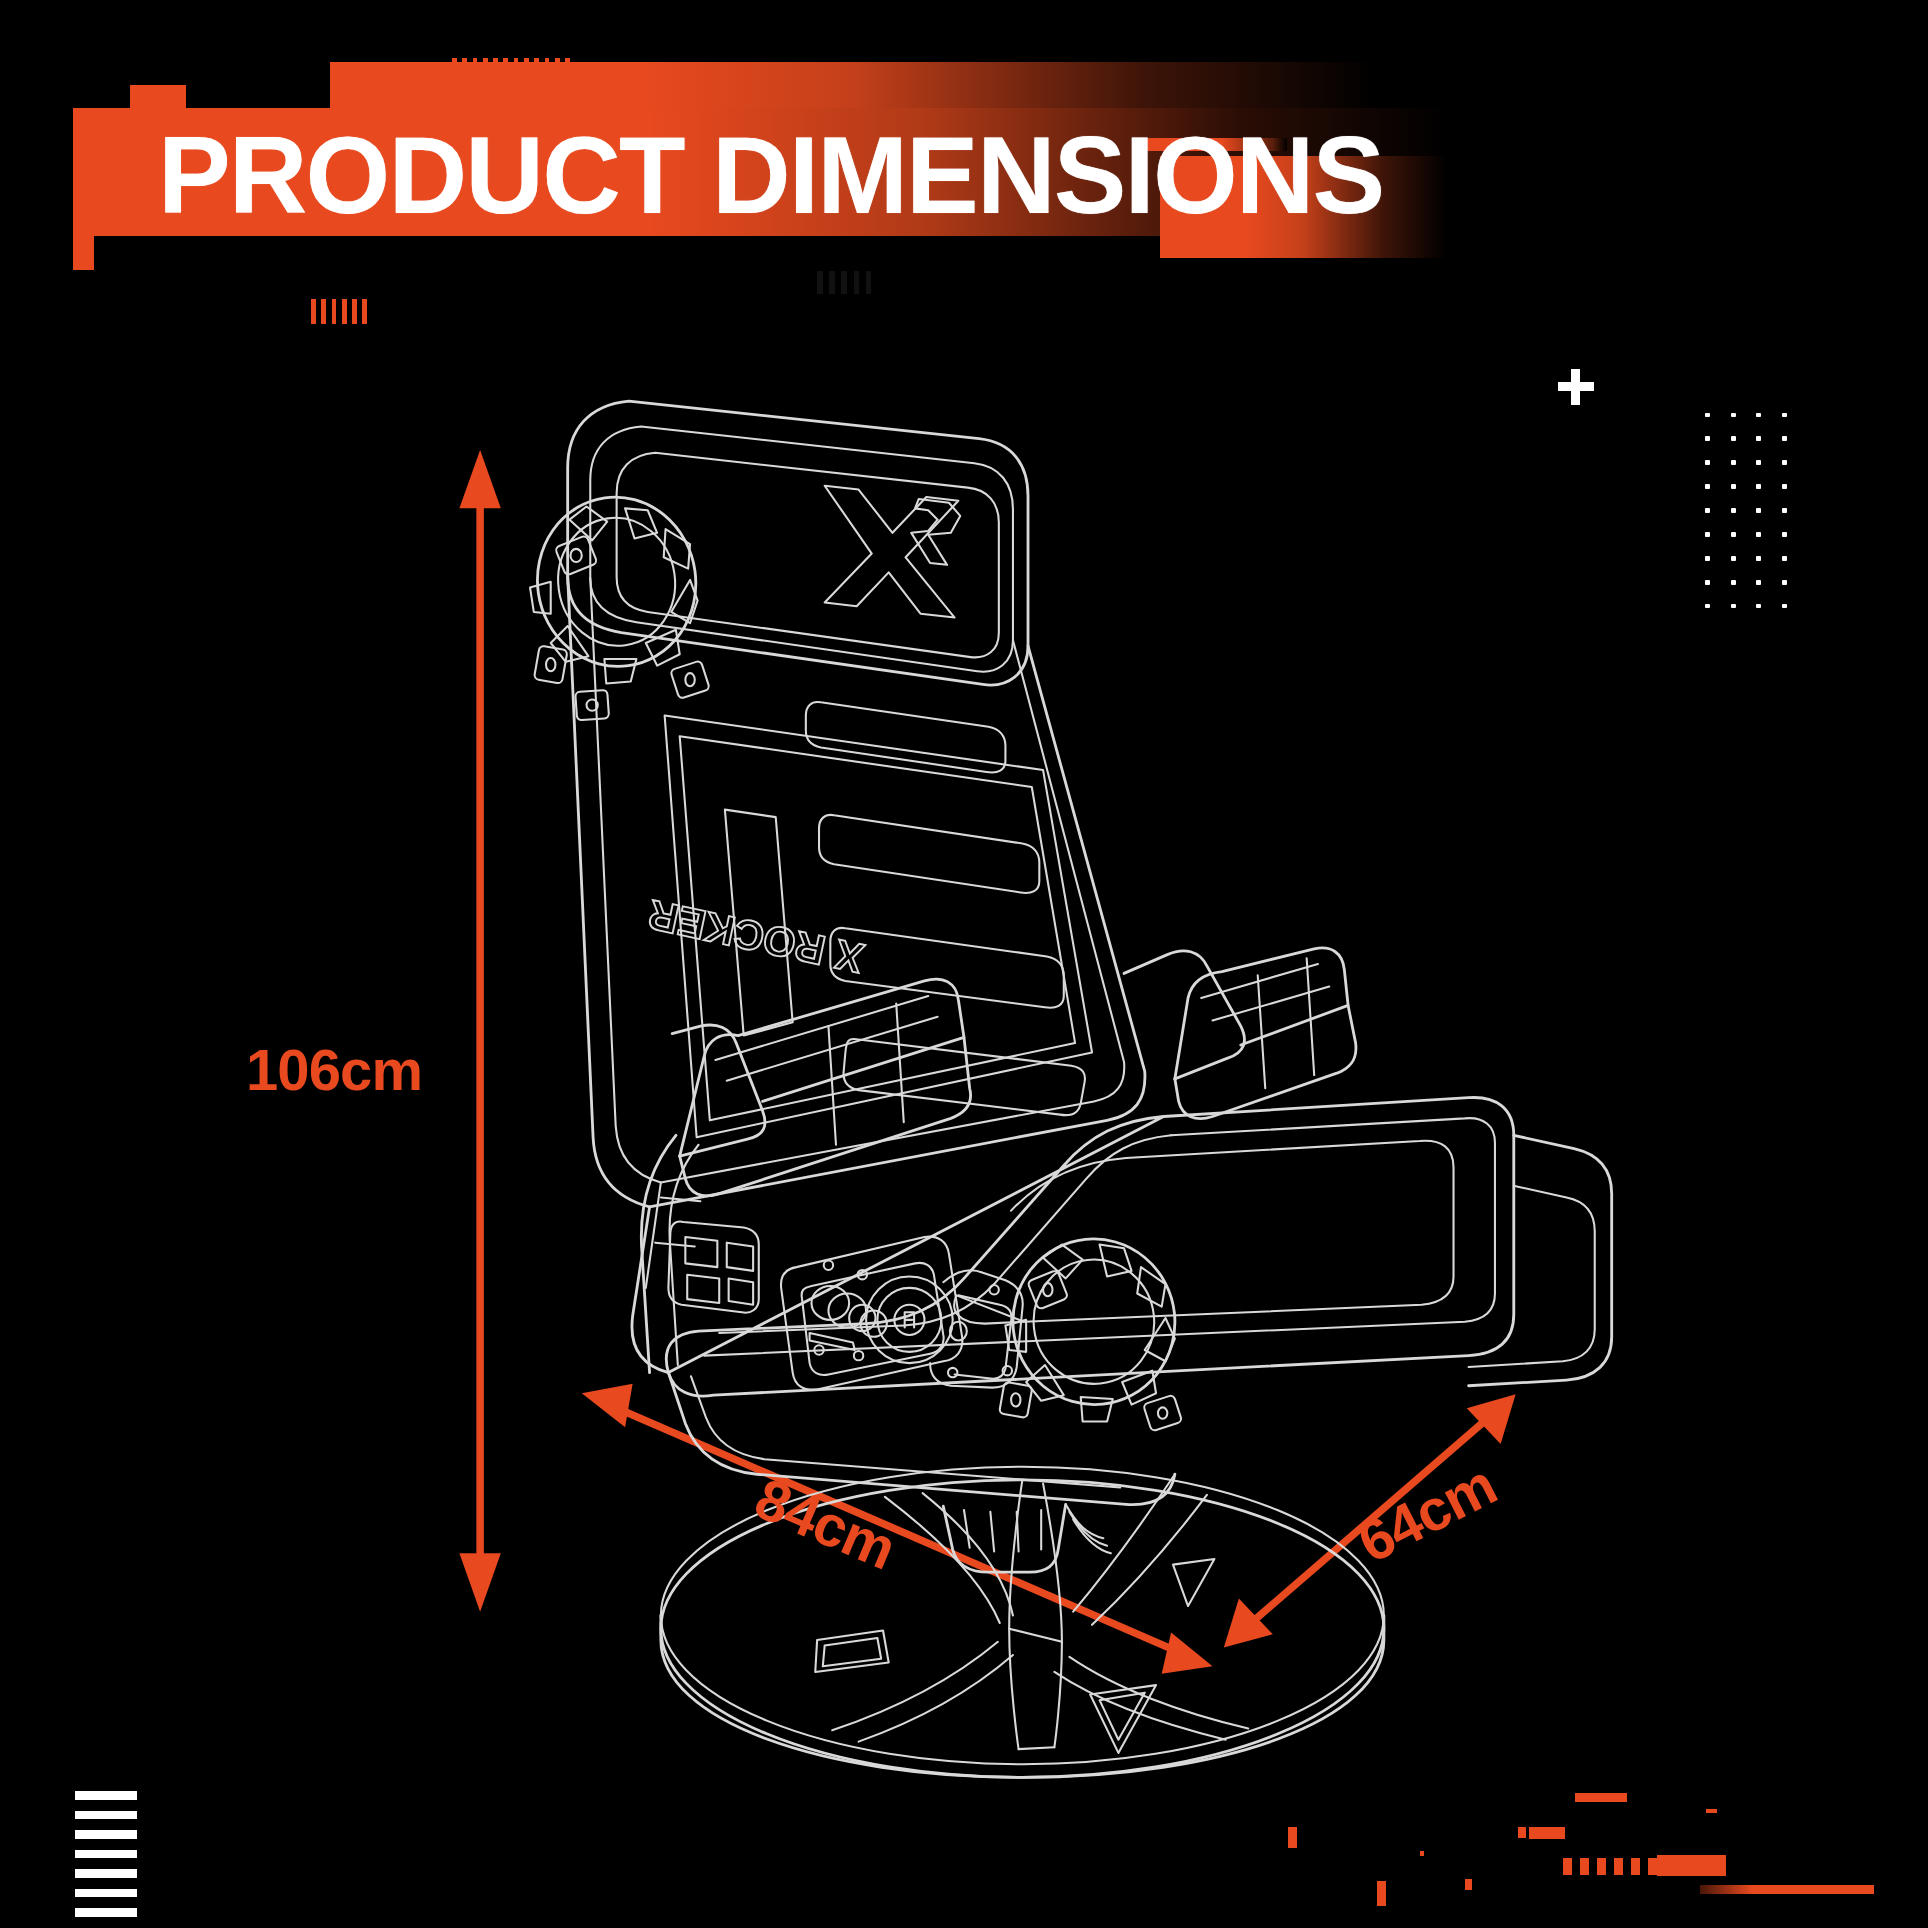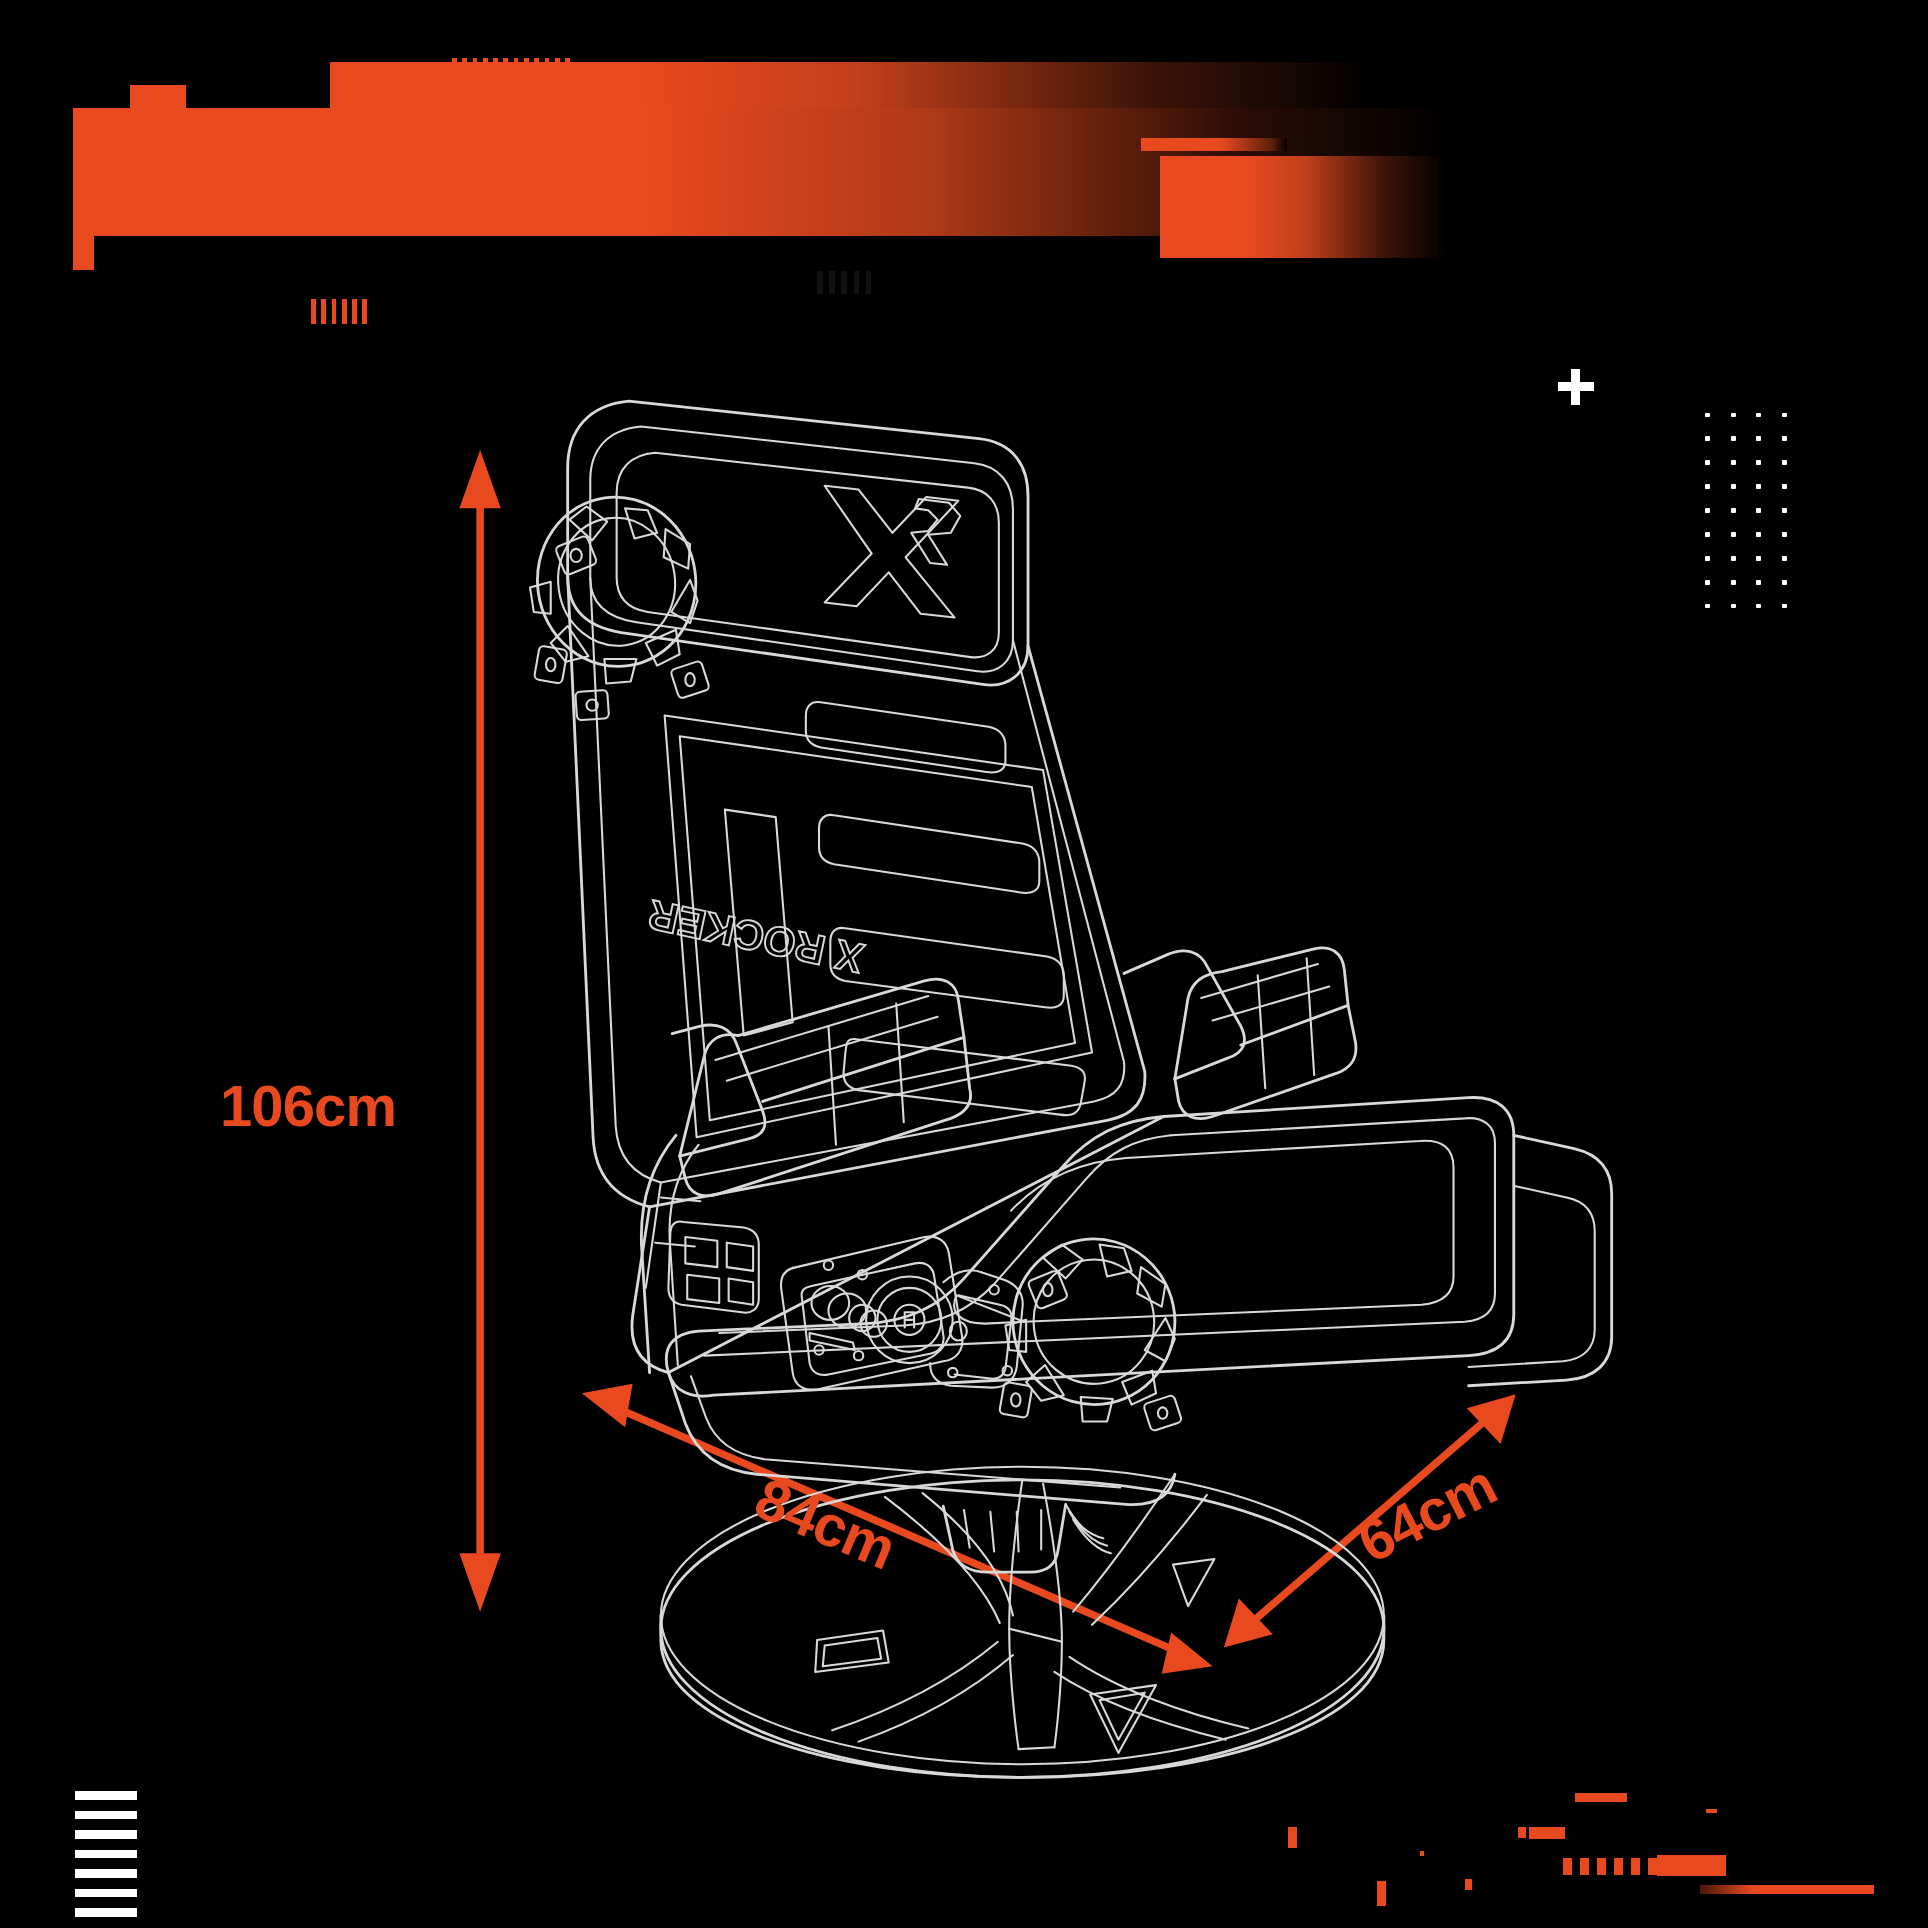--- a/index.html
+++ b/index.html
@@ -74,23 +74,22 @@
 
   
   .dim-label {
     position: absolute;
     color: #e8491f;
     font-weight: 700;
     white-space: nowrap;
     letter-spacing: -0.9px;
   }
   #label-height {
-    left: 220px; top: 1036px;
+    left: 246px; top: 1036px;
     font-size: 58px;
-    margin-top: 36px;
   }
   #label-width {
     left: 772px; top: 1464px;
     font-size: 58px;
     transform: rotate(23deg);
     transform-origin: left top;
   }
   #label-depth {
     left: 1347px; top: 1516px;
     font-size: 58px;
@@ -179,20 +178,21 @@
     </div>
 
     <div class="tickrow" style="left:817px; top:271px; height:22.6px;">
       <span style="width:5.6px;height:22.6px;margin-right:6.6px;background:#111;"></span>
       <span style="width:5.6px;height:22.6px;margin-right:6.6px;background:#111;"></span>
       <span style="width:5.6px;height:22.6px;margin-right:6.6px;background:#111;"></span>
       <span style="width:5.6px;height:22.6px;margin-right:6.6px;background:#111;"></span>
       <span style="width:5.6px;height:22.6px;background:#111;"></span>
     </div>
 
+    <div id="header-title">PRODUCT DIMENSIONS</div>
   </div>
 
   <div id="plus-mark"></div>
 
   <div id="dot-grid">
     <i></i>
       <i></i>
       <i></i>
       <i></i>
     <i></i>

